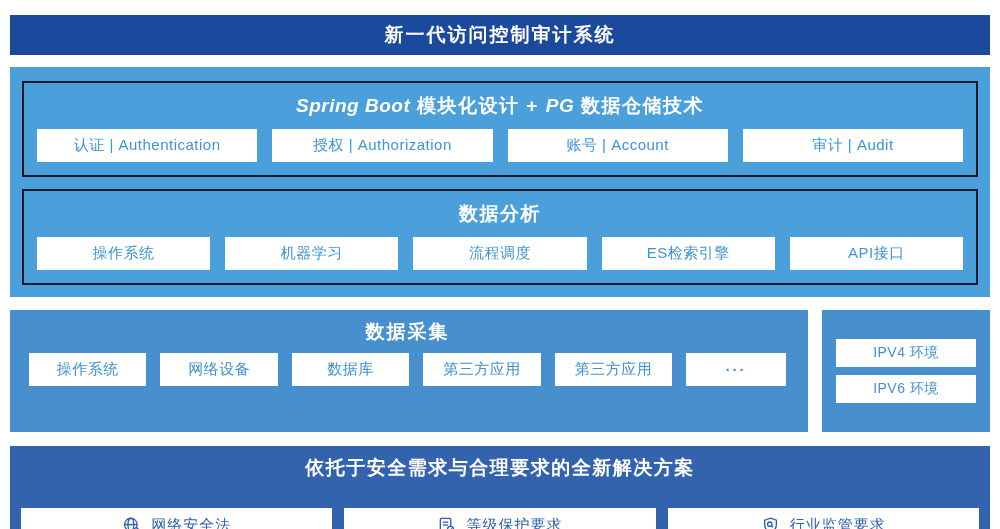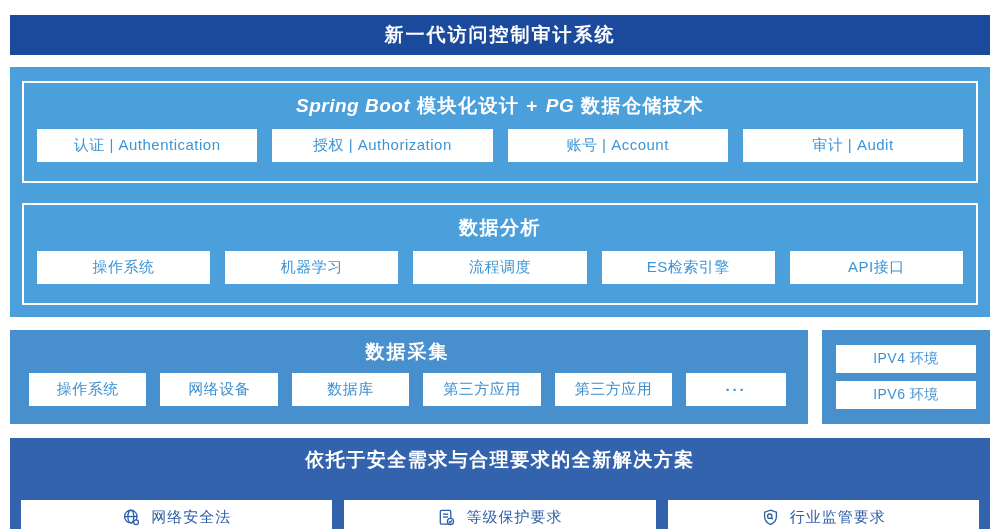--- a/index.html
+++ b/index.html
@@ -19,24 +19,24 @@
   .banner .title {
     color: #ffffff; font-size: 19px; font-weight: bold; letter-spacing: 2px;
   }
 
   
   .platform {
     margin-top: 12px; background: #4ba0dc;
     padding: 14px 12px 12px 12px;
   }
   .inner-panel {
-    border: 2px solid #ffffff;
-    padding: 10px 13px 19px 13px;
+    border: 2px solid #0f172a;
+    padding: 10px 13px 13px 13px;
   }
-  .inner-panel + .inner-panel { margin-top: 20px; }
+  .inner-panel + .inner-panel { margin-top: 12px; }
   .panel-title {
     text-align: center; color: #ffffff; font-size: 19px; font-weight: bold;
     letter-spacing: 1.5px; line-height: 26px; margin-bottom: 10px;
   }
   .panel-title .italic { font-style: italic; letter-spacing: 0.5px; }
 
   .box-row { display: flex; gap: 15px; }
   .wbox {
     flex: 1; height: 33px; background: #ffffff;
     display: flex; align-items: center; justify-content: center;
@@ -48,21 +48,21 @@
   .collect {
     flex: 1; background: #488fce; padding: 9px 22px 17px 19px;
   }
   .collect .panel-title { margin-bottom: 8px; letter-spacing: 2px; }
   .collect .box-row { gap: 14px; }
   .collect .wbox { color: #3e90d0; }
   .wbox.dots { flex: 0.85; font-weight: bold; letter-spacing: 2px; }
 
   .ipv-panel {
     width: 168px; background: #488fce;
-    padding: 15px 14px; display: flex; flex-direction: column;
+    padding: 29px 14px; display: flex; flex-direction: column;
     justify-content: center; gap: 8px;
   }
   .ipv-box {
     height: 28px; background: #ffffff;
     display: flex; align-items: center; justify-content: center;
     color: #4391d2; font-size: 14px; letter-spacing: 0.5px;
   }
 
   
   .solution {

